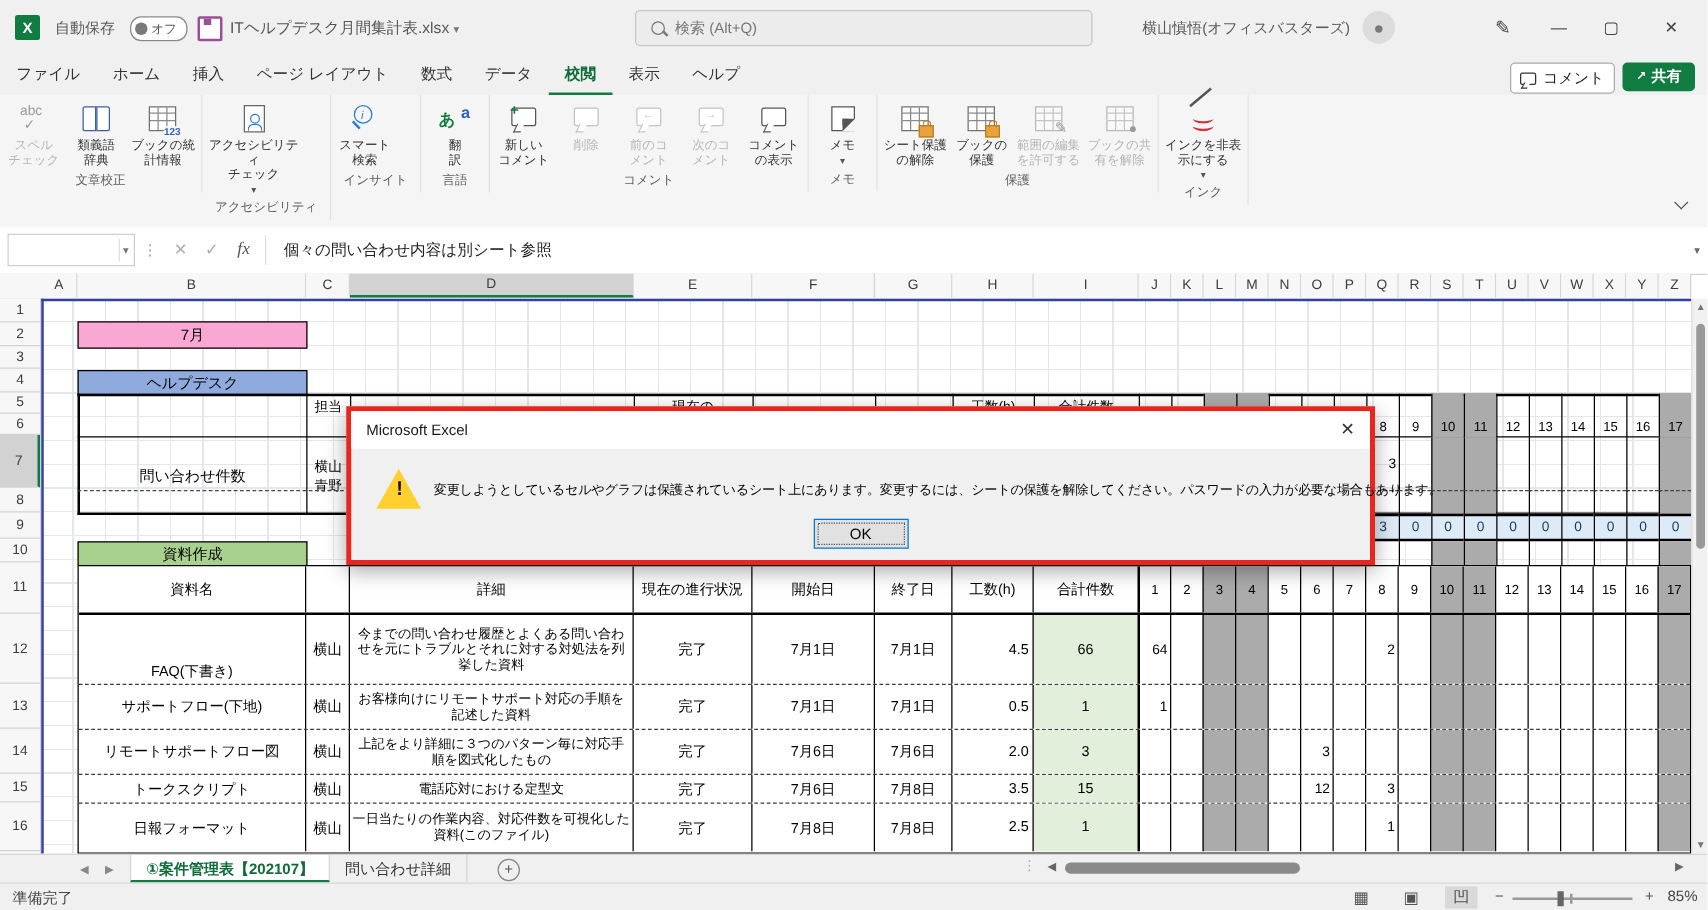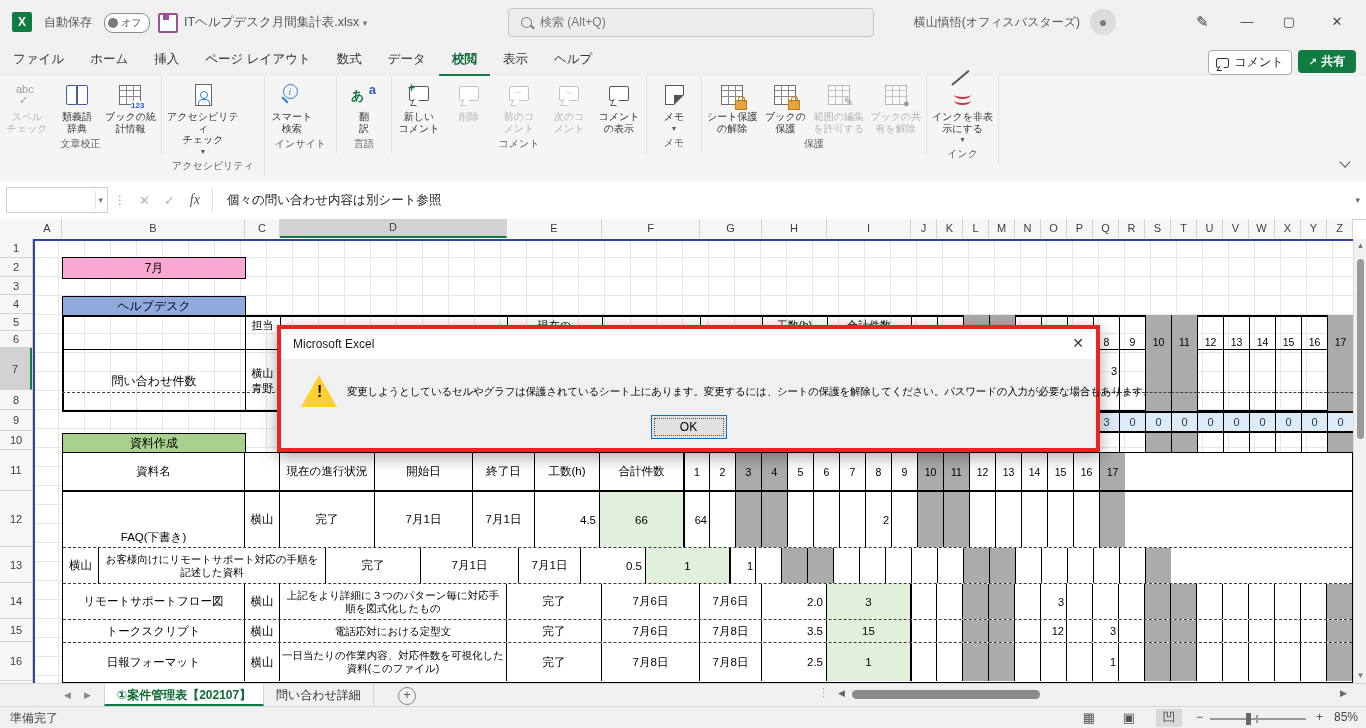--- a/index.html
+++ b/index.html
@@ -451,20 +451,21 @@
       <div class="daycell" style="left: 1249px; top: 433px; width: 26px; height: 19px; position: absolute;"></div>
       <div class="daycell" style="left: 1275px; top: 433px; width: 26px; height: 19px; position: absolute;"></div>
       <div class="daycell" style="left: 1301px; top: 433px; width: 26px; height: 19px; position: absolute;"></div>
       <div class="daycell wk" style="left: 1327px; top: 433px; width: 26px; height: 19px; position: absolute;"></div>
     </div>
 
   <div class="abs" id="ttable">
       <div class="trow hdr" style="height: 39px;">
         <div class="tc" style="width: 181px; flex: 0 0 auto;">資料名</div>
         <div class="tc" style="width: 35px; flex: 0 0 auto;"></div>
+        <div class="tc" style="width: 227px; flex: 0 0 auto;">詳細</div>
         <div class="tc" style="width: 95px; flex: 0 0 auto;">現在の進行状況</div>
         <div class="tc" style="width: 98px; flex: 0 0 auto;">開始日</div>
         <div class="tc" style="width: 62px; flex: 0 0 auto;">終了日</div>
         <div class="tc" style="width: 65px; flex: 0 0 auto;">工数(h)</div>
         <div class="tc" style="width: 84px; flex: 0 0 auto;">合計件数</div>
         <div class="tc day first hd" style="width: 26px; flex: 0 0 auto;">1</div>
         <div class="tc day hd" style="width: 26px; flex: 0 0 auto;">2</div>
         <div class="tc day wk hd" style="width: 26px; flex: 0 0 auto;">3</div>
         <div class="tc day wk hd" style="width: 26px; flex: 0 0 auto;">4</div>
         <div class="tc day hd" style="width: 26px; flex: 0 0 auto;">5</div>
@@ -477,20 +478,21 @@
         <div class="tc day hd" style="width: 26px; flex: 0 0 auto;">12</div>
         <div class="tc day hd" style="width: 26px; flex: 0 0 auto;">13</div>
         <div class="tc day hd" style="width: 26px; flex: 0 0 auto;">14</div>
         <div class="tc day hd" style="width: 26px; flex: 0 0 auto;">15</div>
         <div class="tc day hd" style="width: 26px; flex: 0 0 auto;">16</div>
         <div class="tc day wk hd" style="width: 26px; flex: 0 0 auto;">17</div>
       </div>
       <div class="trow" style="height: 55px;">
         <div class="tc" style="width: 181px; flex: 0 0 auto; margin-top: 35px;">FAQ(下書き)</div>
         <div class="tc" style="width: 35px; flex: 0 0 auto;">横山</div>
+        <div class="tc detail" style="width: 227px; flex: 0 0 auto;">今までの問い合わせ履歴とよくある問い合わせを元にトラブルとそれに対する対処法を列挙した資料</div>
         <div class="tc" style="width: 95px; flex: 0 0 auto;">完了</div>
         <div class="tc" style="width: 98px; flex: 0 0 auto;">7月1日</div>
         <div class="tc" style="width: 62px; flex: 0 0 auto;">7月1日</div>
         <div class="tc num" style="width: 65px; flex: 0 0 auto;">4.5</div>
         <div class="tc total" style="width: 84px; flex: 0 0 auto;">66</div>
         <div class="tc day first" style="width: 26px; flex: 0 0 auto;">64</div>
         <div class="tc day" style="width: 26px; flex: 0 0 auto;"></div>
         <div class="tc day wk" style="width: 26px; flex: 0 0 auto;"></div>
         <div class="tc day wk" style="width: 26px; flex: 0 0 auto;"></div>
         <div class="tc day" style="width: 26px; flex: 0 0 auto;"></div>
@@ -501,20 +503,21 @@
         <div class="tc day wk" style="width: 26px; flex: 0 0 auto;"></div>
         <div class="tc day wk" style="width: 26px; flex: 0 0 auto;"></div>
         <div class="tc day" style="width: 26px; flex: 0 0 auto;"></div>
         <div class="tc day" style="width: 26px; flex: 0 0 auto;"></div>
         <div class="tc day" style="width: 26px; flex: 0 0 auto;"></div>
         <div class="tc day" style="width: 26px; flex: 0 0 auto;"></div>
         <div class="tc day" style="width: 26px; flex: 0 0 auto;"></div>
         <div class="tc day wk" style="width: 26px; flex: 0 0 auto;"></div>
       </div>
       <div class="trow dashed" style="height: 36px;">
+        <div class="tc" style="width: 181px; flex: 0 0 auto;">サポートフロー(下地)</div>
         <div class="tc" style="width: 35px; flex: 0 0 auto;">横山</div>
         <div class="tc detail" style="width: 227px; flex: 0 0 auto;">お客様向けにリモートサポート対応の手順を記述した資料</div>
         <div class="tc" style="width: 95px; flex: 0 0 auto;">完了</div>
         <div class="tc" style="width: 98px; flex: 0 0 auto;">7月1日</div>
         <div class="tc" style="width: 62px; flex: 0 0 auto;">7月1日</div>
         <div class="tc num" style="width: 65px; flex: 0 0 auto;">0.5</div>
         <div class="tc total" style="width: 84px; flex: 0 0 auto;">1</div>
         <div class="tc day first" style="width: 26px; flex: 0 0 auto;">1</div>
         <div class="tc day" style="width: 26px; flex: 0 0 auto;"></div>
         <div class="tc day wk" style="width: 26px; flex: 0 0 auto;"></div>

